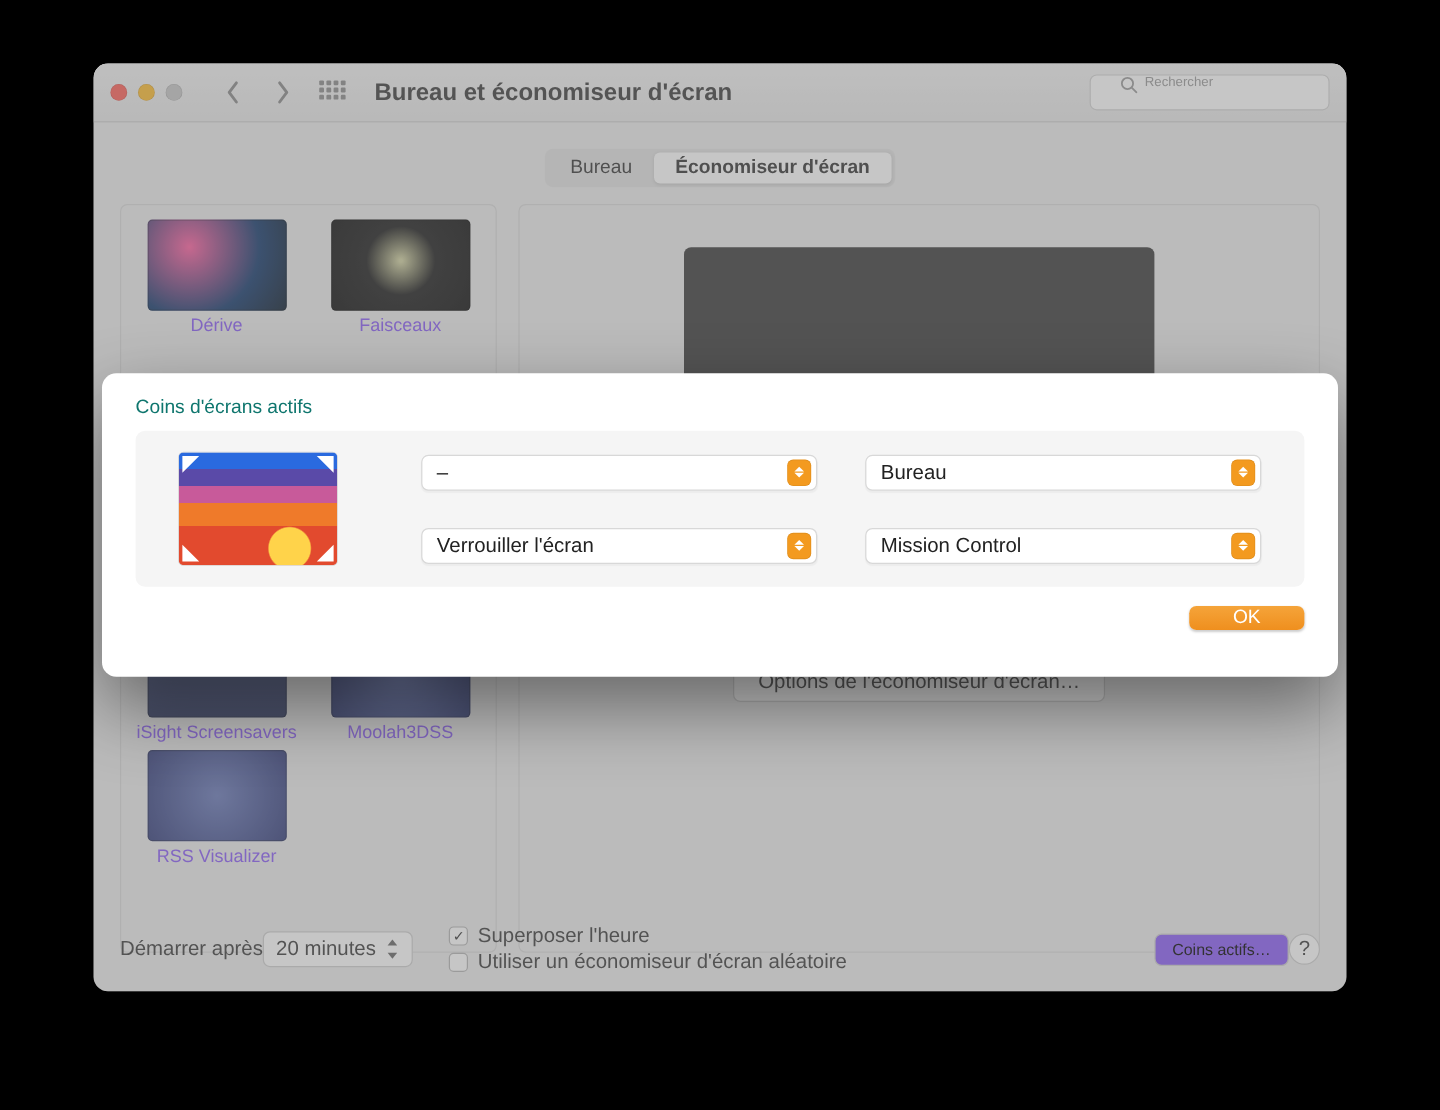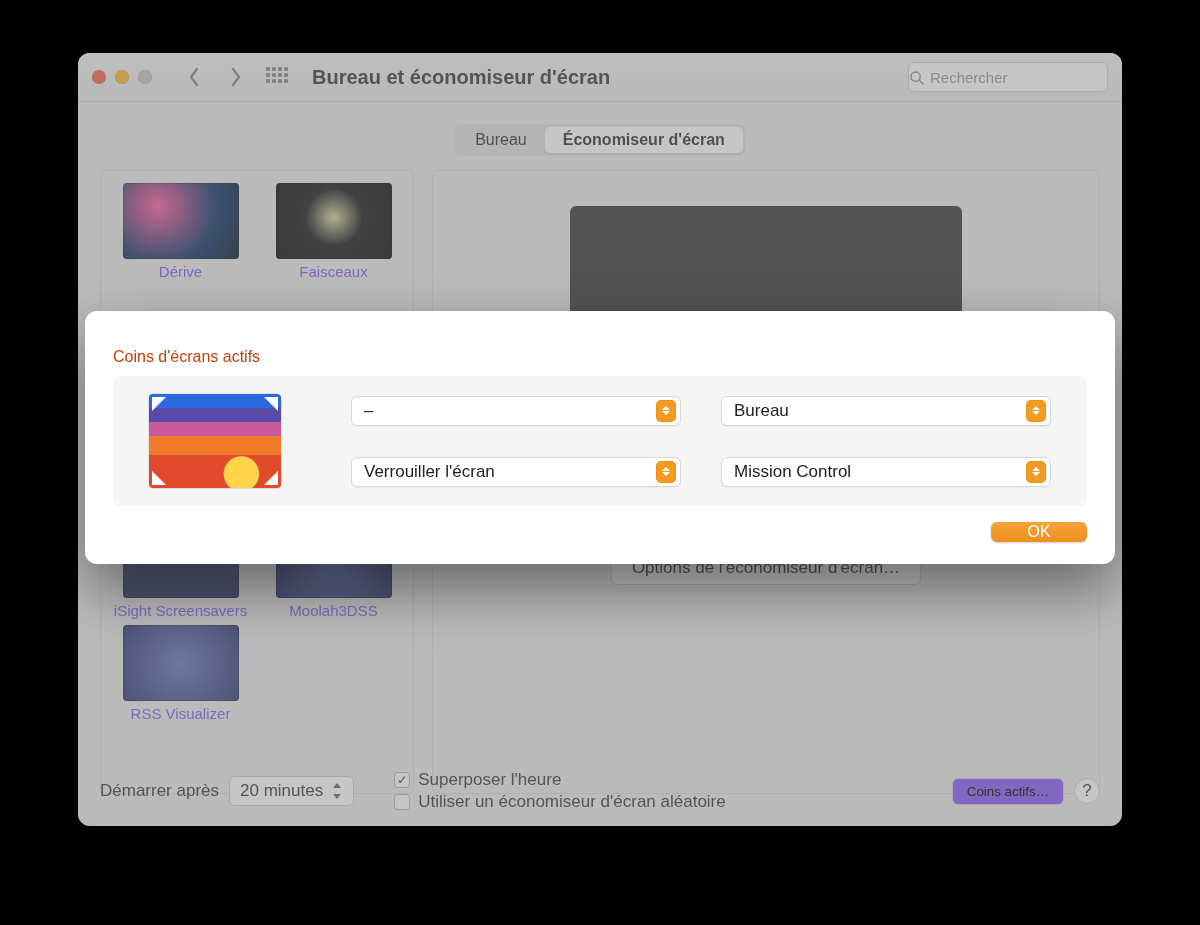--- a/index.html
+++ b/index.html
@@ -19,21 +19,21 @@
   .traffic { display: flex; gap: 9px; margin-right: 16px; }
   .dot { width: 14px; height: 14px; border-radius: 50%; box-shadow: inset 0 0 0 .5px rgba(0,0,0,.15);}
   .dot.red { background:#ff5f57;} .dot.yellow{background:#febc2e;} .dot.green{background:#c7c7c7;}
   .nav-arrow { width:32px; display:flex; justify-content:center; color:#8a8a8a; font-size:22px; }
   .grid-icon { width:28px; height:20px; display:grid; grid-template-columns:repeat(4,4px); grid-template-rows:repeat(3,4px); gap:2px; margin:0 8px 0 4px;}
   .grid-icon span{background:#8c8c8c;border-radius:1px;}
   .win-title { font-size:20px; font-weight:600; color:#3b3b3b; flex:0 0 auto; }
   .spacer{flex:1;}
   .search {
     width:200px; height:30px; background:#fff; border:1px solid #d4d4d4; border-radius:6px;
-    display:flex; align-items:center; padding:0 0; gap:6px; color:#9a9a9a; font-size:15px;
+    display:flex; align-items:flex-start; padding:0 24px; gap:6px; color:#9a9a9a; font-size:11px;
   }
   .search svg{width:15px;height:15px;fill:#9a9a9a;}
   .segmented {
     margin:22px auto 0; width:fit-content; background:#e2e2e2; border-radius:7px; padding:3px;
     display:flex; font-size:16px;
   }
   .seg { padding:4px 18px; border-radius:5px; color:#333;}
   .seg.sel{ background:#fff; box-shadow:0 1px 3px rgba(0,0,0,.12);font-weight:bold;}
   .content{ padding:14px 22px; display:flex; gap:18px; height:calc(100% - 65px - 56px);}
   .left-pane{
@@ -48,21 +48,21 @@
   .t-word{background:linear-gradient(#1a2a60,#121a3a);}
   .t-isight{background:linear-gradient(#5a6aa0,#2b3560);}
   .t-moolah{background:radial-gradient(circle,#6070b0,#2a3570);}
   .t-rss{background:radial-gradient(circle,#6878b8,#303a78);}
   .right-pane{ flex:1; border:1px solid #d9d9d9; border-radius:6px; background:#ececec; position:relative;}
   .monitor{ width:392px; height:260px; background:#3a3a3a; border-radius:6px; margin:35px auto 0; position:relative;}
   .apple{position:absolute;left:50%;top:50%;transform:translate(-50%,-50%);font-size:28px;color:#555;}
   .opts-btn{ position:absolute; left:50%; top:380px; transform:translateX(-50%);
     background:#fff;border:1px solid #cfcfcf;border-radius:6px;padding:6px 20px;font-size:17px;color:#3a3a3a;}
   .bottom-bar{
-    position:absolute; left:22px; right:22px; bottom:14px; display:flex; align-items:center; gap:10px;
+    position:absolute; left:22px; right:22px; bottom:14px; display:flex; align-items:center; gap:0;
     font-size:17px; color:#3a3a3a;
   }
   .mini-select{ background:#fff;border:1px solid #cfcfcf;border-radius:6px;padding:4px 10px;display:flex;align-items:center;gap:8px;}
   .stepper{width:12px;height:16px;position:relative;}
   .stepper::before,.stepper::after{content:"";position:absolute;left:2px;width:0;height:0;border-left:4px solid transparent;border-right:4px solid transparent;}
   .stepper::before{top:0;border-bottom:5px solid #666;}
   .stepper::after{bottom:0;border-top:5px solid #666;}
   .checks{margin-left:30px;display:flex;flex-direction:column;gap:2px;}
   .checks label{display:flex;align-items:center;gap:8px;}
   .cb{width:16px;height:16px;border:1px solid #b5b5b5;border-radius:4px;background:#fff;display:inline-flex;align-items:center;justify-content:center;font-size:12px;color:#333;}
@@ -73,21 +73,21 @@
   .dim{
     position:absolute; inset:0; background:rgba(120,120,120,.42);
   }
 
   
   .sheet{
     position:absolute; left:85px; top:311px; width:1030px; height:253px;
     background:#fff; border-radius:12px; box-shadow:0 25px 60px rgba(0,0,0,.45);
     padding:20px 28px 18px;
   }
-  .sheet-title{font-size:16px;color:#c2410c;margin-bottom:10px;margin-top:17px;}
+  .sheet-title{font-size:16px;color:#0f766e;margin-bottom:10px;}
   .sheet-body{
     background:#f5f5f5; border-radius:8px; padding:18px 36px;
     display:grid; grid-template-columns: 1fr auto 1fr; grid-template-rows:auto auto;
     column-gap:40px; row-gap:28px; align-items:center;
   }
   .popup{
     height:30px; background:#fff; border:1px solid #d8d8d8; border-radius:6px;
     display:flex; align-items:center; padding:0 4px 0 12px; font-size:17px; color:#222;
     box-shadow:0 1px 1px rgba(0,0,0,.04); min-width:330px;
   }

